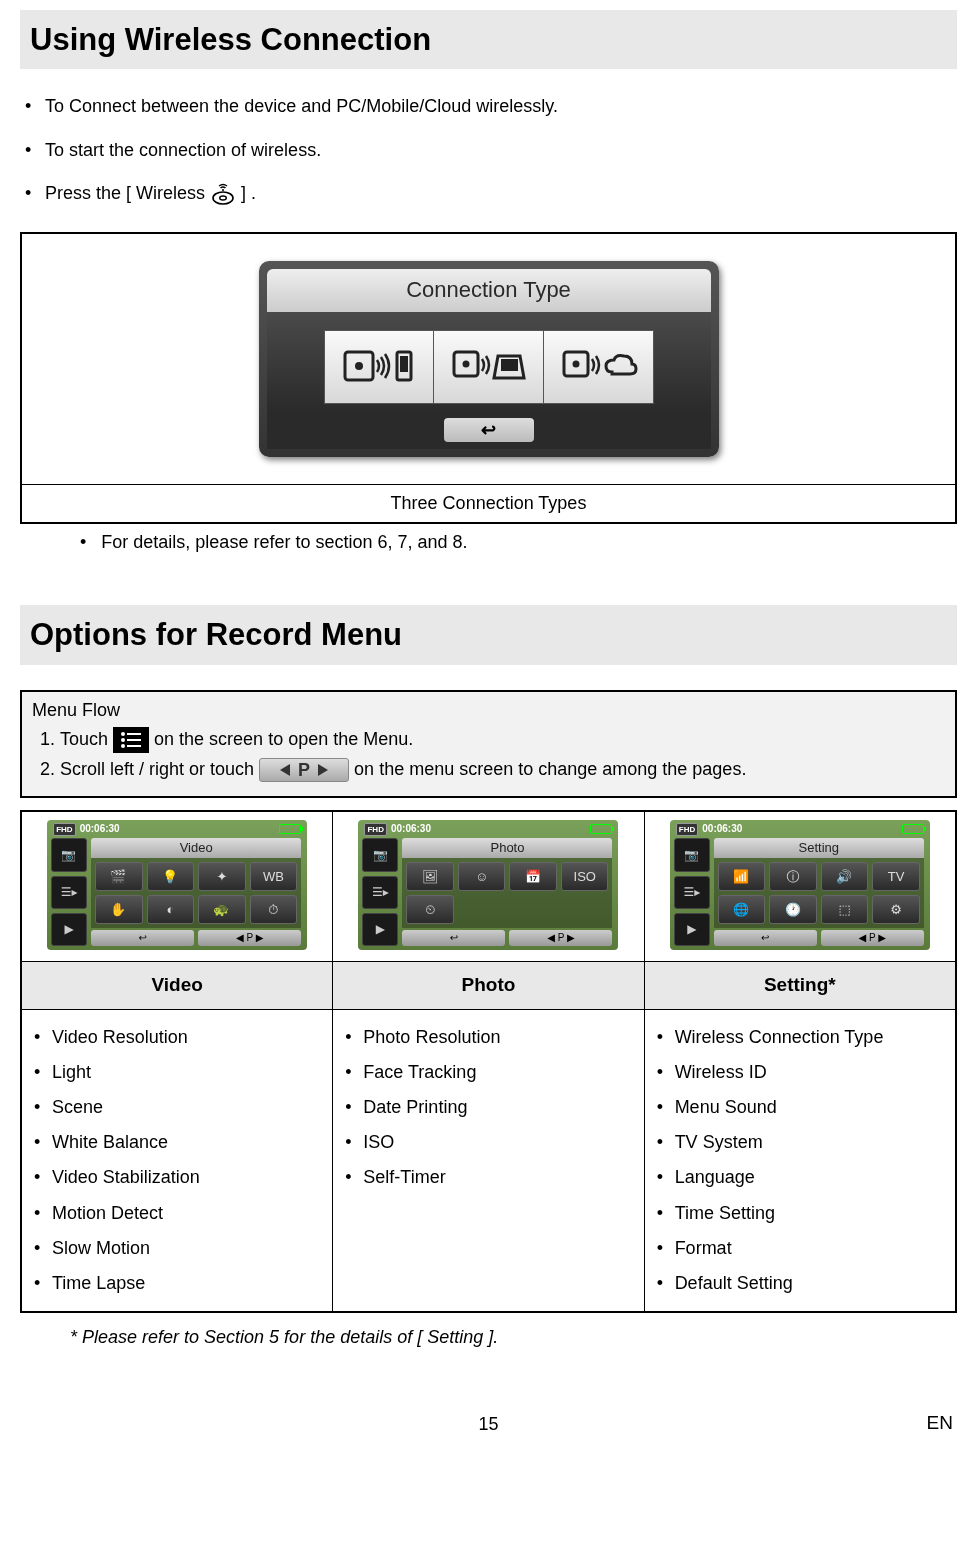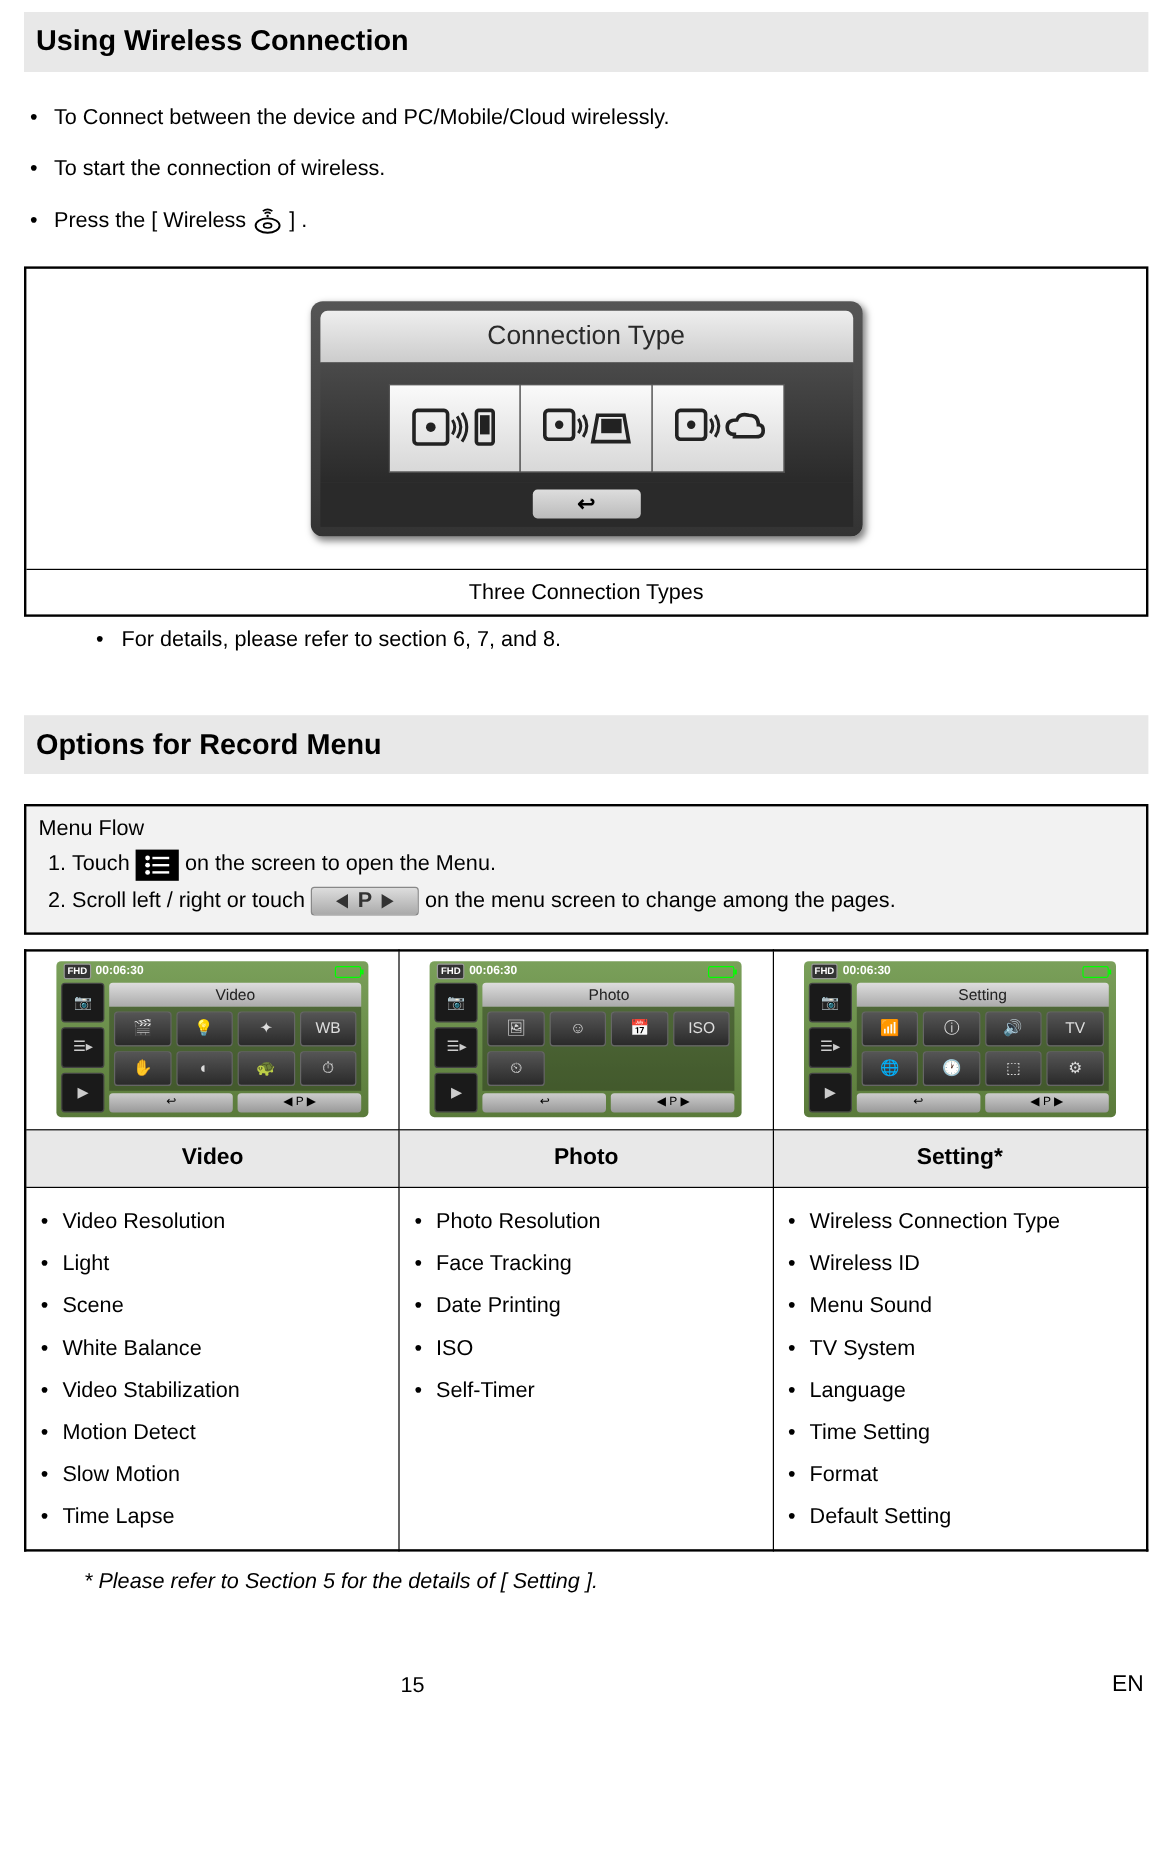--- a/index.html
+++ b/index.html
@@ -8,21 +8,21 @@
       font-size: 18px;
       color: #000;
       width: 977px;
       padding: 10px 20px 20px 20px;
       background: #fff;
       line-height: 1.4;
     }
     .section-header {
       background: #e8e8e8;
       padding: 8px 10px;
-      font-size: 24px;
+      font-size: 31px;
       font-weight: bold;
       margin-bottom: 25px;
     }
     .bullet-list {
       list-style: none;
       margin-bottom: 25px;
     }
     .bullet-list > li {
       margin-bottom: 18px;
       padding-left: 25px;
@@ -204,21 +204,21 @@
       font-weight: bold;
       font-size: 19px;
       padding: 10px;
     }
     .options-cell { padding: 10px 6px; }
     .options-cell ul { list-style: none; }
     .options-cell li { padding: 5px 0 5px 24px; position: relative; }
     .options-cell li::before { content:"•"; position:absolute; left:6px; }
     .footnote { font-style: italic; margin: 12px 0 0 50px; }
     .page-footer { margin-top: 60px; display: flex; justify-content: space-between; align-items: flex-end; padding: 0 4px; }
-    .pgnum { flex:1; }
+    .pgnum { flex:1; text-align:center; }
     .lang { font-size: 19px; }
     .grass-bg {
       background: linear-gradient(#7aa05a,#5a7a3a);
     }
   </style>
 </head>
 <body>
 
 <div class="section-header">Using Wireless Connection</div>
 

